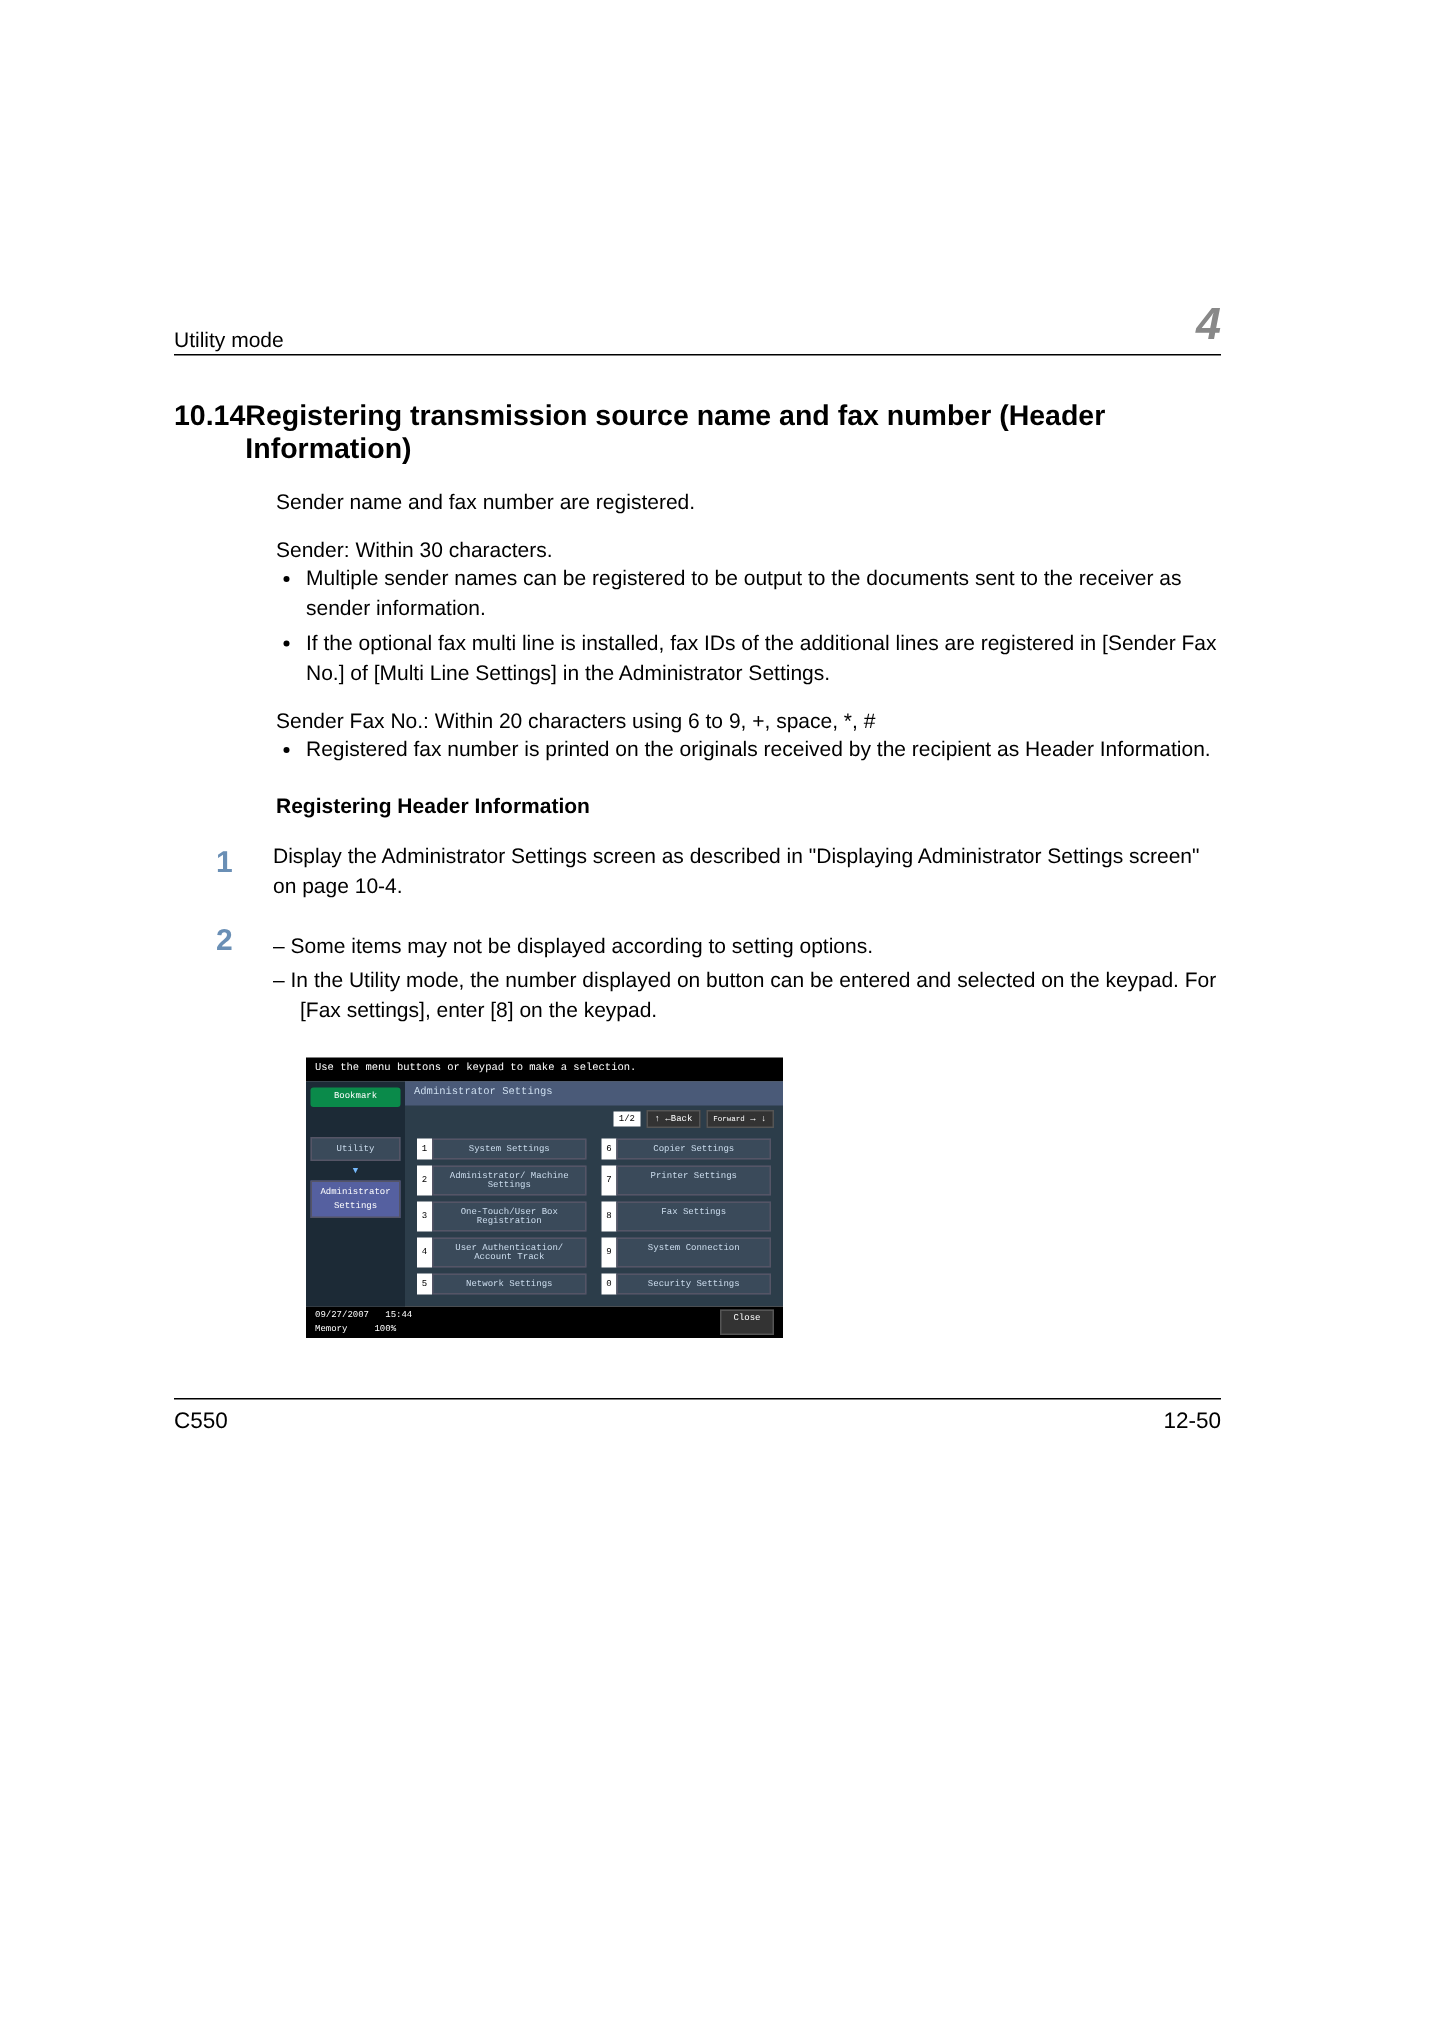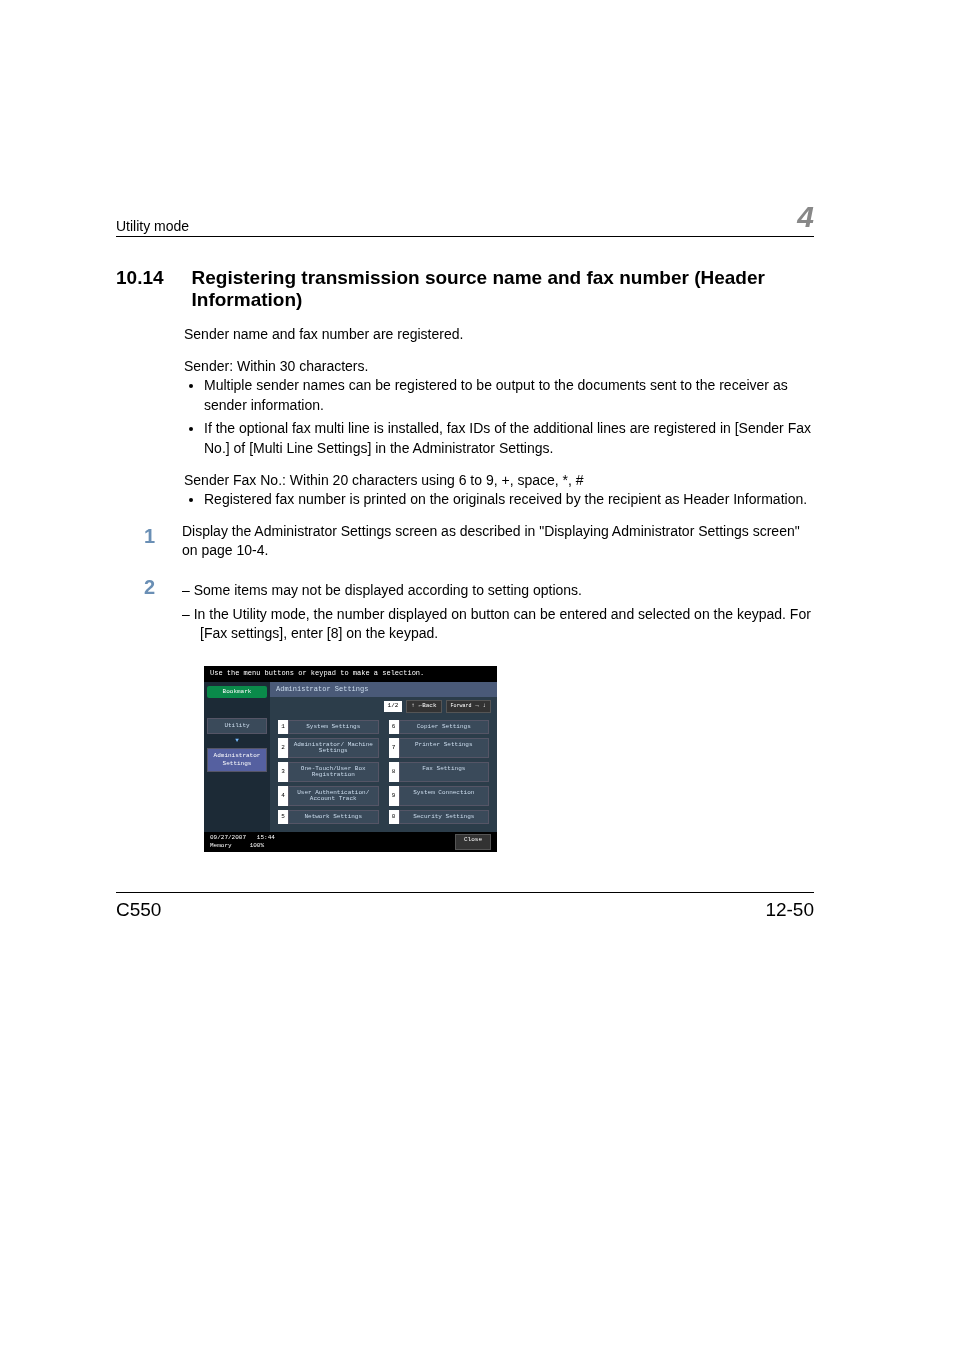--- a/index.html
+++ b/index.html
@@ -27,21 +27,21 @@
     font-size: 14px;
   }
   .header-right {
     font-size: 30px;
     font-weight: bold;
     font-style: italic;
     color: #888;
   }
   .section-title {
     display: flex;
-    gap: 28px;
+    gap: 0;
     margin-bottom: 14px;
   }
   .section-num {
     font-size: 19px;
     font-weight: bold;
     white-space: nowrap;
   }
   .section-text {
     font-size: 19px;
     font-weight: bold;
@@ -92,27 +92,27 @@
     margin-left: -18px;
   }
   .dash-list li {
     margin-bottom: 4px;
   }
   .footer-row {
     display: flex;
     justify-content: space-between;
     border-top: 1px solid #000;
     padding-top: 6px;
-    font-size: 19px;
+    font-size: 15px;
     margin-top: 40px;
   }
 
   
   .screenshot {
-    width: 293px;
+    width: 318px;
     margin: 18px 0 0 20px;
     font-family: "Courier New", monospace;
     font-size: 7px;
     color: #dff;
   }
   .ss-top {
     background: #000;
     color: #fff;
     padding: 3px 6px;
     font-size: 7px;
@@ -249,20 +249,21 @@
     <ul class="bullets">
       <li>Multiple sender names can be registered to be output to the documents sent to the receiver as sender information.</li>
       <li>If the optional fax multi line is installed, fax IDs of the additional lines are registered in [Sender Fax No.] of [Multi Line Settings] in the Administrator Settings.</li>
     </ul>
 
     <div>Sender Fax No.: Within 20 characters using 6 to 9, +, space, *, #</div>
     <ul class="bullets">
       <li>Registered fax number is printed on the originals received by the recipient as Header Information.</li>
     </ul>
 
+    <div class="subhead">Registering Header Information</div>
   </div>
 
   <div class="body-block" style="margin-left:28px;">
     <div class="step">
       <div class="step-num">1</div>
       <div class="step-body">Display the Administrator Settings screen as described in "Displaying Administrator Settings screen" on page 10-4.</div>
     </div>
 
     <div class="step">
       <div class="step-num">2</div>

